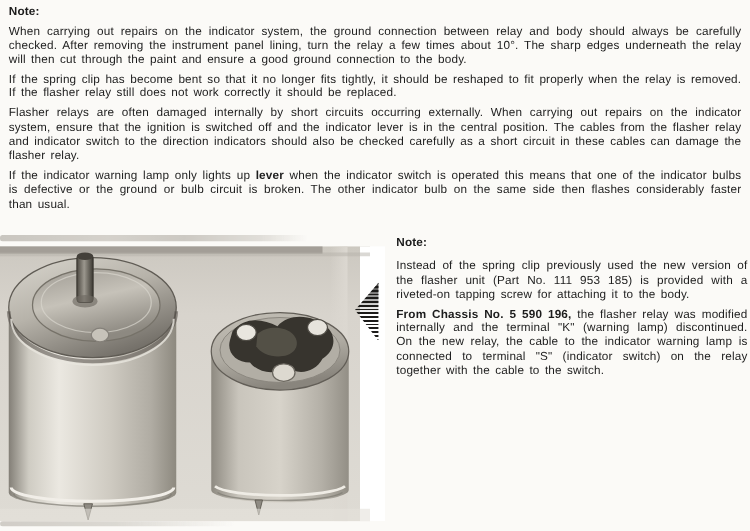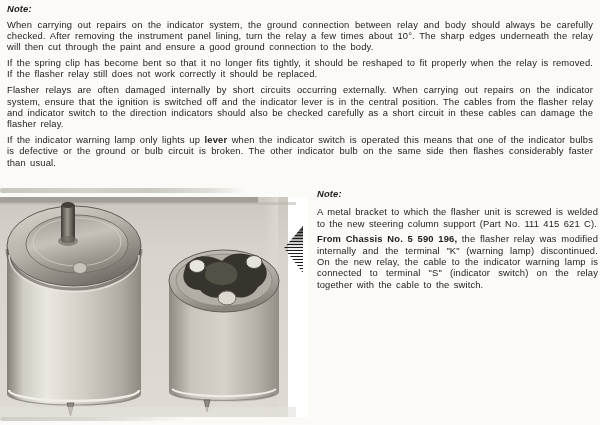--- a/index.html
+++ b/index.html
@@ -10,21 +10,21 @@
     overflow:hidden;
   }
   .page{
     position:absolute;left:0;top:0;width:600px;height:425px;
     background:#fbfaf7;
     color:#1b1b1b;
   }
   
   .note-heading{
     font-size:10px;font-weight:bold;letter-spacing:.3px;
-    margin:0 0 3px 0;color:#141414;font-style:italic;
+    margin:0 0 3px 0;color:#141414;
   }
   .body-text p{
     margin:0 0 4.5px 0;
     font-size:9.4px;line-height:11.3px;
     text-align:justify;
     word-spacing:1.5px;letter-spacing:.15px;
     color:#1c1c1c;
   }
   .body-text p b{font-weight:bold;}
   .top-text{
@@ -169,17 +169,17 @@
       <polygon points="204,203 210,203 207,215" fill="#8f8b83" stroke="#5c584f" stroke-width="0.7"></polygon>
 
       <rect x="0" y="210" width="296" height="10" fill="#e4e1da" opacity="0.6"></rect>
     </svg>
   </div>
 
   <div class="arrow-marker"></div>
 
   <div class="right-col body-text">
     <p class="note-heading">Note:</p>
-    <p>A metal bracket to which the flasher unit is screwed is welded to the new steering column support (Part No. 111 415 621 C).</p>
+    <p>Instead of the spring clip previously used the new version of the flasher unit (Part No. 111 953 185) is provided with a riveted-on tapping screw for attaching it to the body.</p>
     <p><b>From Chassis No. 5 590 196,</b><span> the flasher relay was modified internally and the terminal "K" (warning lamp) discontinued. On the new relay, the cable to the indicator warning lamp is connected to terminal "S" (indicator switch) on the relay together with the cable to the switch.</span></p>
   </div>
 
 </div>
 
 </body></html>

